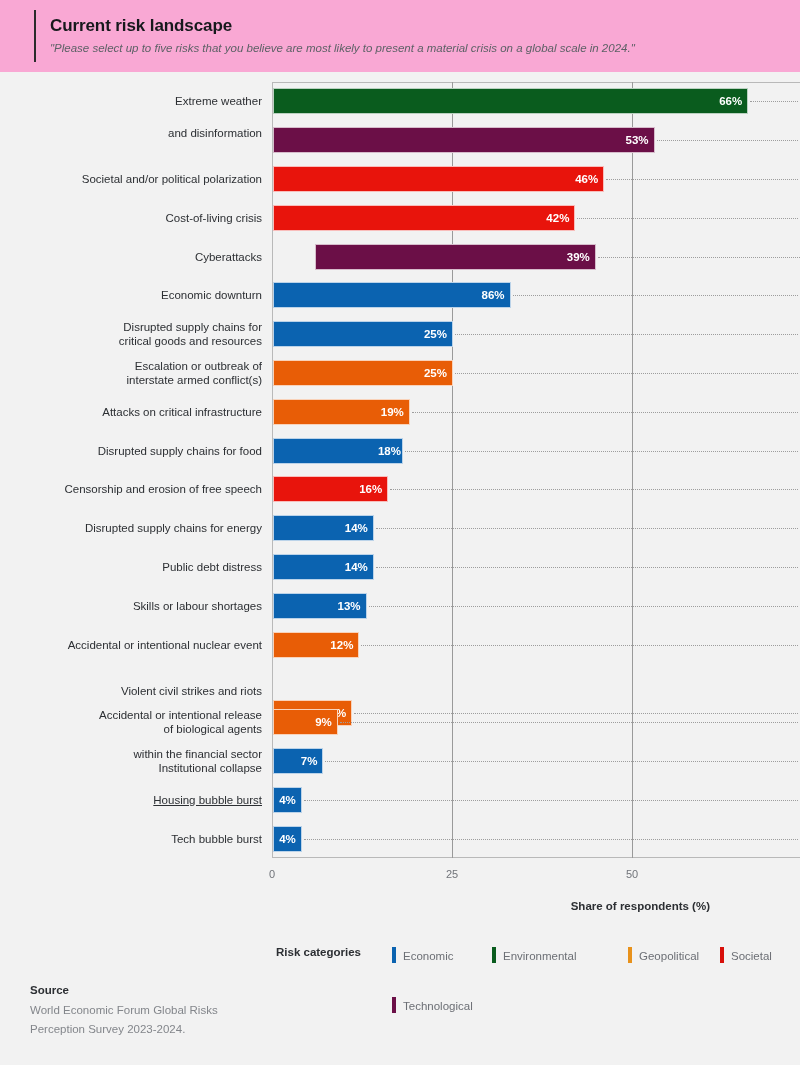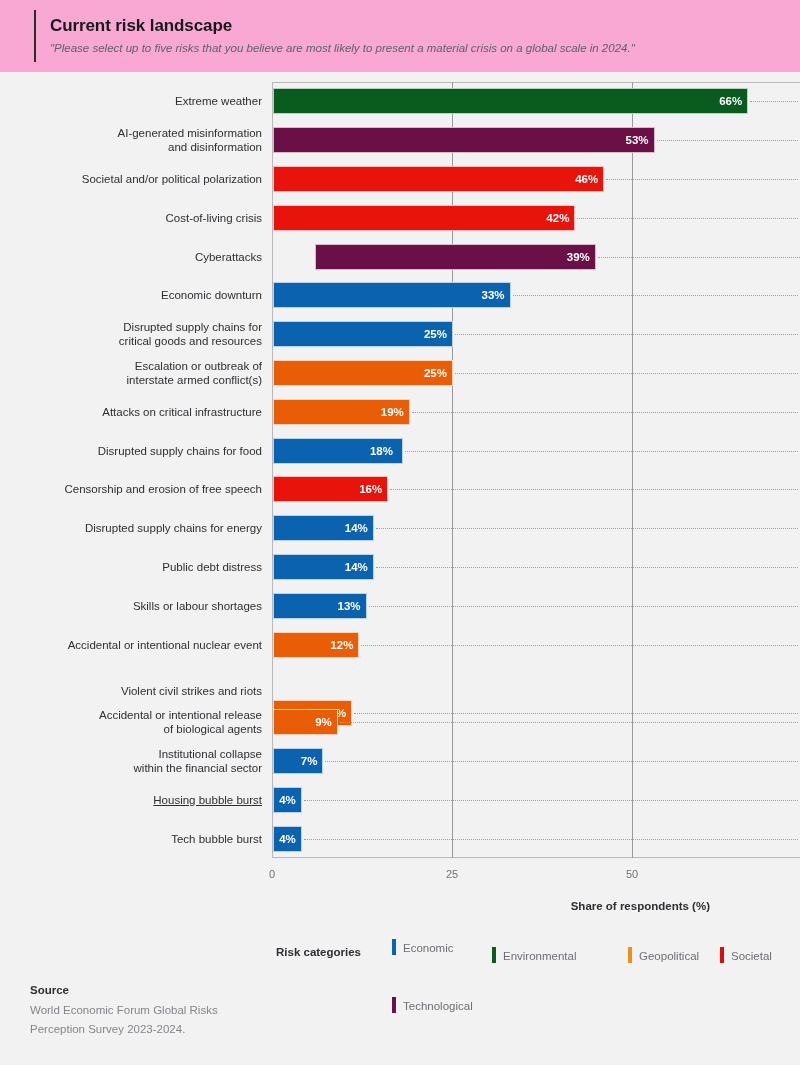--- a/index.html
+++ b/index.html
@@ -225,21 +225,20 @@
   <div id="chart-subtitle">"Please select up to five risks that you believe are most likely to present a material crisis on a global scale in 2024."</div>
 </div>
 
 <div id="body">
 
   <div id="row-labels">
       <div class="row-label" style="top: 22.4px; right: 538px;">
         <div>Extreme weather</div>
       </div>
       <div class="row-label" style="top: 54.2px; right: 538px;">
-        <div>AI-generated misinformation</div>
         <div>and disinformation</div>
       </div>
       <div class="row-label" style="top: 100px; right: 538px;">
         <div>Societal and/or political polarization</div>
       </div>
       <div class="row-label" style="top: 138.8px; right: 538px;">
         <div>Cost-of-living crisis</div>
       </div>
       <div class="row-label" style="top: 177.6px; right: 538px;">
         <div>Cyberattacks</div>
@@ -277,22 +276,22 @@
         <div>Accidental or intentional nuclear event</div>
       </div>
       <div class="row-label" style="top: 604.4px; right: 538px; margin-top: 8px;">
         <div>Violent civil strikes and riots</div>
       </div>
       <div class="row-label" style="top: 636.2px; right: 538px;">
         <div>Accidental or intentional release</div>
         <div>of biological agents</div>
       </div>
       <div class="row-label" style="top: 675px; right: 538px;">
+        <div>within the financial sector</div>
         <div>Institutional collapse</div>
-        <div>within the financial sector</div>
       </div>
       <div class="row-label" style="top: 720.8px; right: 538px; text-decoration: underline;">
         <div>Housing bubble burst</div>
       </div>
       <div class="row-label" style="top: 759.6px; right: 538px;">
         <div>Tech bubble burst</div>
       </div>
     </div>
 
   <div id="plot">
@@ -335,21 +334,21 @@
         <div class="row" style="top: 161.6px; height: 26px; margin-left: 42px;">
           <div class="bar-wrap" style="width: 280.8px;">
             <div class="bar" title="Technological" style="width: 280.8px; background: rgb(107, 15, 71);"></div>
             <span class="bar-value">39%</span>
           </div>
           <div class="leader" style="left: 283.8px; width: 242.2px;"></div>
         </div>
         <div class="row" style="top: 200.4px; height: 26px;">
           <div class="bar-wrap" style="width: 237.6px;">
             <div class="bar" title="Economic" style="width: 237.6px; background: rgb(11, 99, 176);"></div>
-            <span class="bar-value">33%</span>
+            <span class="bar-value">86%</span>
           </div>
           <div class="leader" style="left: 240.6px; width: 285.4px;"></div>
         </div>
         <div class="row" style="top: 239.2px; height: 26px;">
           <div class="bar-wrap" style="width: 180px;">
             <div class="bar" title="Economic" style="width: 180px; background: rgb(11, 99, 176);"></div>
             <span class="bar-value">25%</span>
           </div>
           <div class="leader" style="left: 183px; width: 343px;"></div>
         </div>
@@ -361,21 +360,21 @@
           <div class="leader" style="left: 183px; width: 343px;"></div>
         </div>
         <div class="row" style="top: 316.8px; height: 26px;">
           <div class="bar-wrap" style="width: 136.8px;">
             <div class="bar" title="Geopolitical" style="width: 136.8px; background: rgb(232, 93, 6);"></div>
             <span class="bar-value">19%</span>
           </div>
           <div class="leader" style="left: 139.8px; width: 386.2px;"></div>
         </div>
         <div class="row" style="top: 355.6px; height: 26px;">
-          <div class="bar-wrap" style="width: 126px;">
+          <div class="bar-wrap" style="width: 126px; padding-left: 8px;">
             <div class="bar" title="Economic" style="width: 129.6px; background: rgb(11, 99, 176);"></div>
             <span class="bar-value">18%</span>
           </div>
           <div class="leader" style="left: 132.6px; width: 393.4px;"></div>
         </div>
         <div class="row" style="top: 394.4px; height: 26px;">
           <div class="bar-wrap" style="width: 115.2px; border-radius: 6px;">
             <div class="bar" title="Societal" style="width: 115.2px; background: rgb(232, 20, 12);"></div>
             <span class="bar-value">16%</span>
           </div>
@@ -450,21 +449,21 @@
   <div id="xticks">
       <div class="tick-label" style="left: 272px;">0</div>
       <div class="tick-label" style="left: 452px;">25</div>
       <div class="tick-label" style="left: 632px;">50</div>
     </div>
   <div id="x-axis-title">Share of respondents (%)</div>
 
   <div id="legend">
     <div id="legend-title">Risk categories</div>
     <div id="legend-items">
-        <div class="legend-item" style="left: 392px; top: 0;"><span class="legend-swatch" style="background: rgb(11, 99, 176);"></span><span class="legend-label">Economic</span></div>
+        <div class="legend-item" style="left: 392px; top: 8px;"><span class="legend-swatch" style="background: rgb(11, 99, 176);"></span><span class="legend-label">Economic</span></div>
         <div class="legend-item" style="left: 492px; top: 8px;"><span class="legend-swatch" style="background: rgb(10, 92, 30);"></span><span class="legend-label">Environmental</span></div>
         <div class="legend-item" style="left: 620px; top: 8px; padding-left: 8px;"><span class="legend-swatch" style="background: rgb(232, 146, 28);"></span><span class="legend-label">Geopolitical</span></div>
         <div class="legend-item" style="left: 720px; top: 8px;"><span class="legend-swatch" style="background: rgb(216, 15, 10);"></span><span class="legend-label">Societal</span></div>
         <div class="legend-item" style="left: 392px; top: 58px;"><span class="legend-swatch" style="background: rgb(107, 15, 71);"></span><span class="legend-label">Technological</span></div>
       </div>
   </div>
 
   <div id="source">
     <div id="source-title">Source</div>
     <div id="source-lines">

